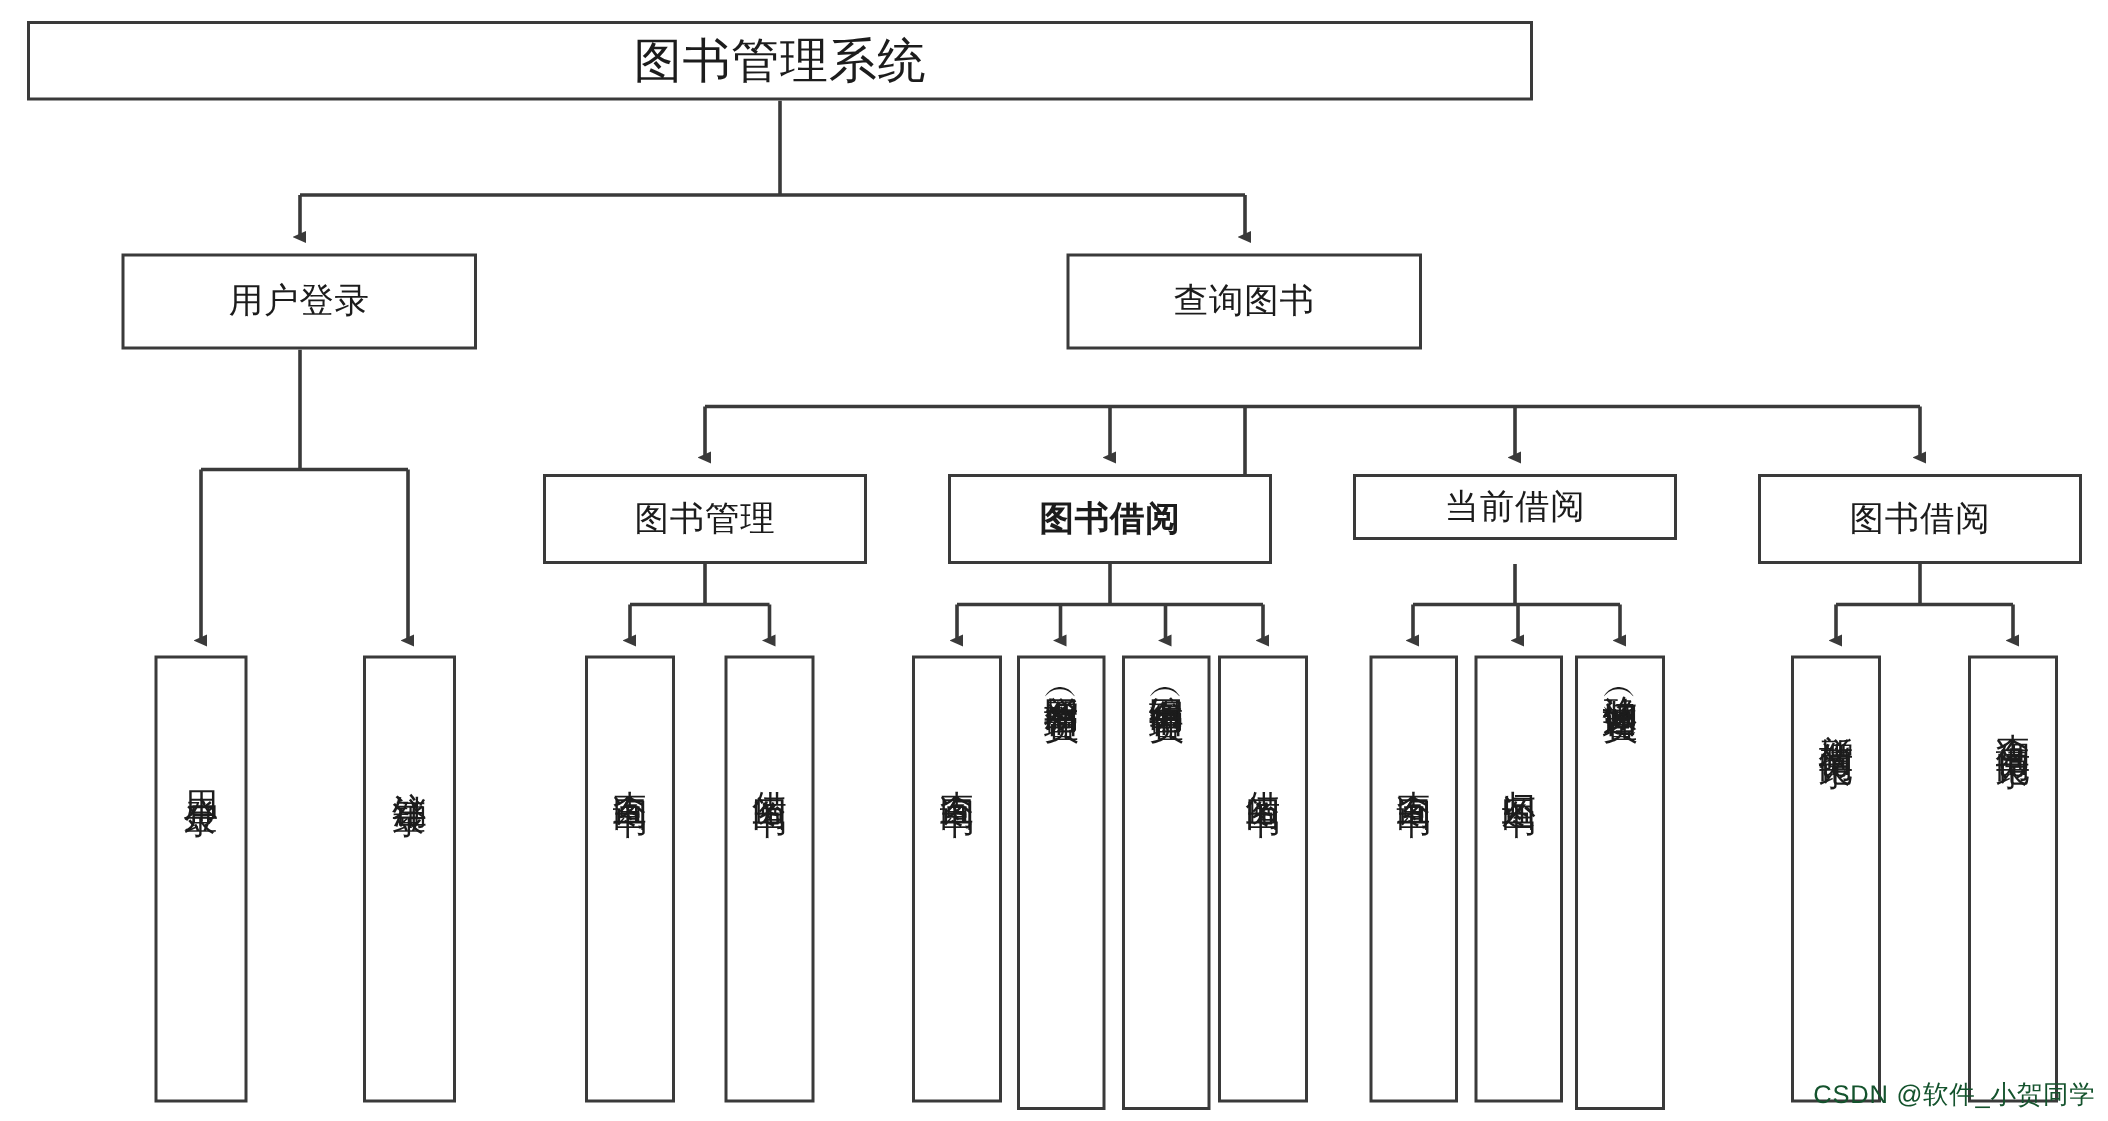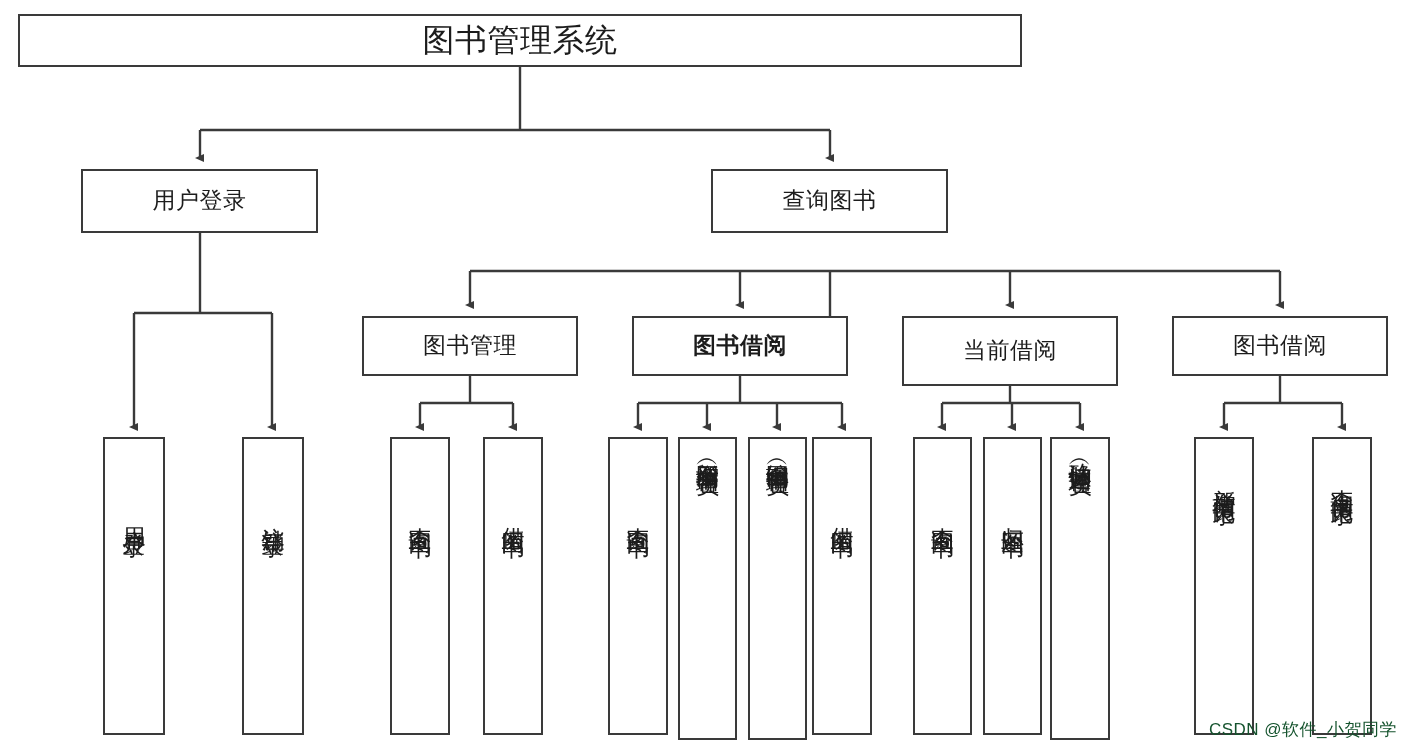--- a/index.html
+++ b/index.html
@@ -145,21 +145,21 @@
   <div class="node horiz" style="left:711px; top:169px; width:237px; height:64px;">
     <span class="label">查询图书</span>
   </div>
 
   <div class="node horiz" style="left:362px; top:316px; width:216px; height:60px;">
     <span class="label">图书管理</span>
   </div>
   <div class="node horiz" style="left:632px; top:316px; width:216px; height:60px;font-weight:bold;">
     <span class="label">图书借阅</span>
   </div>
-  <div class="node horiz" style="left:902px; top:316px; width:216px; height:70px;">
+  <div class="node horiz" style="left:902px; top:316px; width:216px; height:44px;">
     <span class="label">当前借阅</span>
   </div>
   <div class="node horiz" style="left:1172px; top:316px; width:216px; height:60px;">
     <span class="label">图书借阅</span>
   </div>
 
   <div class="node vert" style="left:103px; top:437px; width:62px; height:298px; padding-top:70px;">
     <span class="label">用户登录</span>
   </div>
   <div class="node vert" style="left:242px; top:437px; width:62px; height:298px; padding-top:70px;">

